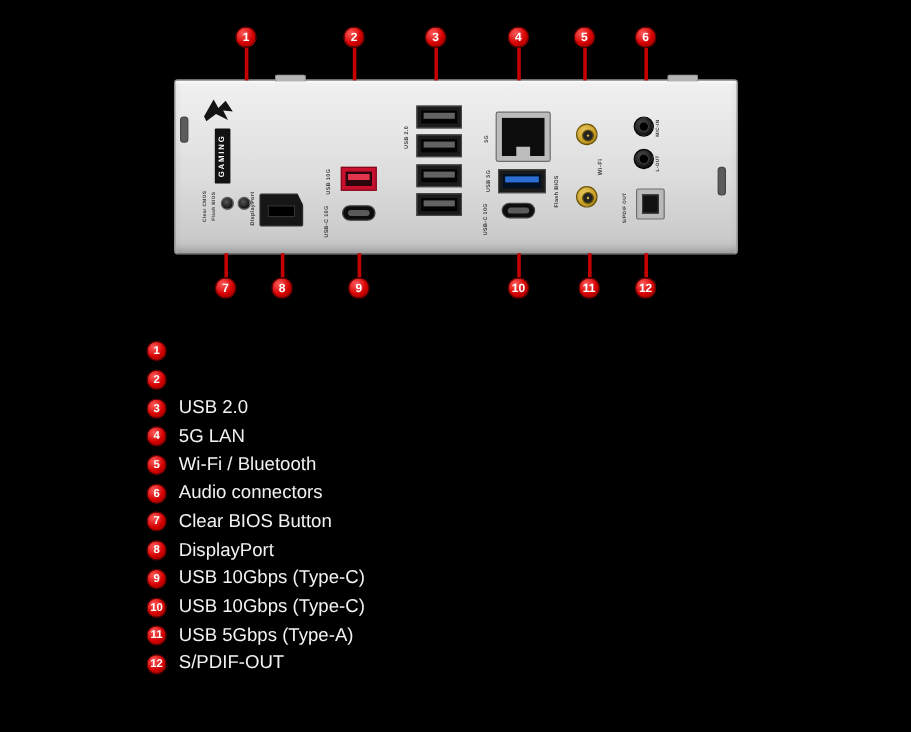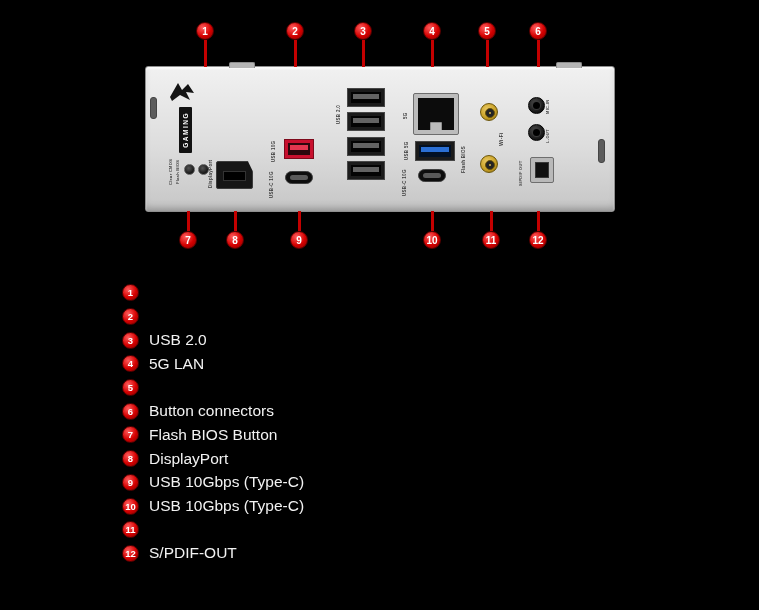--- a/index.html
+++ b/index.html
@@ -239,43 +239,45 @@
     <div class="legend-row">
       <span class="legend-badge">3</span>
       <span class="legend-label">USB 2.0</span>
     </div>
     <div class="legend-row">
       <span class="legend-badge">4</span>
       <span class="legend-label">5G LAN</span>
     </div>
     <div class="legend-row">
       <span class="legend-badge">5</span>
+      <span class="legend-label">Wi-Fi / Bluetooth</span>
     </div>
     <div class="legend-row">
       <span class="legend-badge">6</span>
-      <span class="legend-label">Button connectors</span>
+      <span class="legend-label">Audio connectors</span>
     </div>
     <div class="legend-row">
       <span class="legend-badge">7</span>
-      <span class="legend-label">Flash BIOS Button</span>
+      <span class="legend-label">Clear BIOS Button</span>
     </div>
     <div class="legend-row">
       <span class="legend-badge">8</span>
       <span class="legend-label">DisplayPort</span>
     </div>
     <div class="legend-row">
       <span class="legend-badge">9</span>
       <span class="legend-label">USB 10Gbps (Type-C)</span>
     </div>
     <div class="legend-row">
       <span class="legend-badge">10</span>
       <span class="legend-label">USB 10Gbps (Type-C)</span>
     </div>
     <div class="legend-row">
       <span class="legend-badge">11</span>
+      <span class="legend-label">USB 5Gbps (Type-A)</span>
     </div>
     <div class="legend-row">
       <span class="legend-badge">12</span>
       <span class="legend-label">S/PDIF-OUT</span>
     </div>
   </div>
 
 </div>
 
 </body></html>

